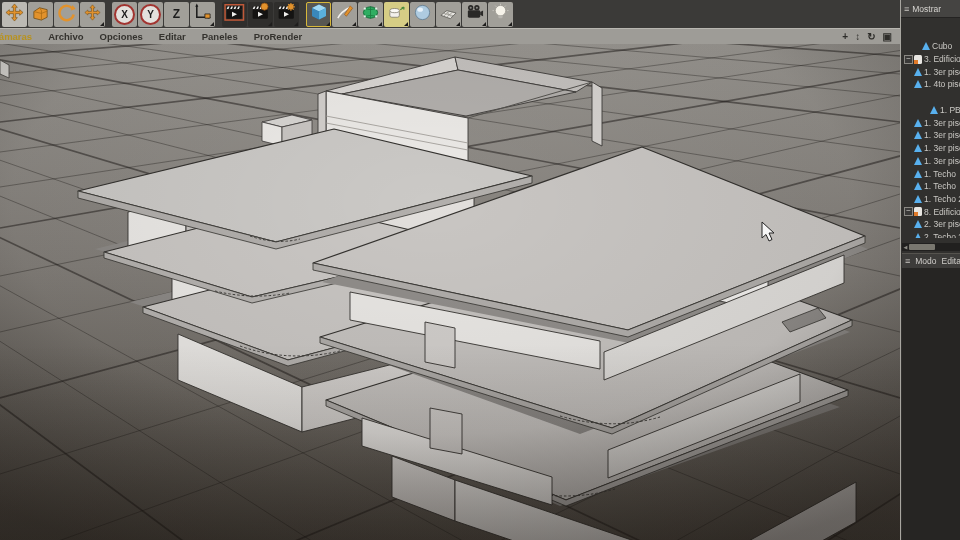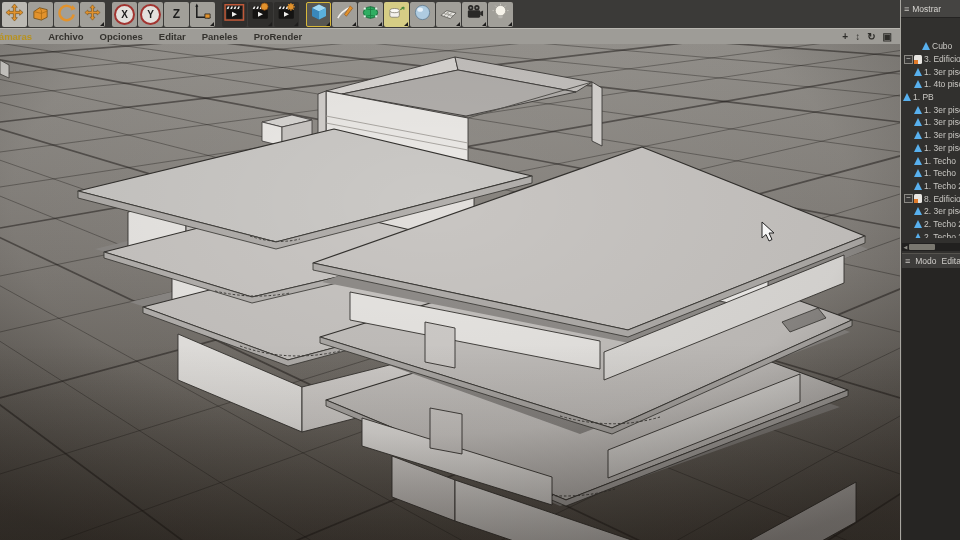--- a/index.html
+++ b/index.html
@@ -389,21 +389,21 @@
         <span>3. Edificio</span>
       </div>
       <div class="om-row" style="padding-left: 12px;">
         <span class="icon-poly"></span>
         <span>1. 3er piso</span>
       </div>
       <div class="om-row" style="padding-left: 12px;">
         <span class="icon-poly"></span>
         <span>1. 4to piso</span>
       </div>
-      <div class="om-row" style="padding-left: 1px;">
+      <div class="om-row" style="padding-left: 28px; margin-top: 13px;">
         <span class="icon-poly"></span>
         <span>1. PB</span>
       </div>
       <div class="om-row" style="padding-left: 12px;">
         <span class="icon-poly"></span>
         <span>1. 3er piso</span>
       </div>
       <div class="om-row" style="padding-left: 12px;">
         <span class="icon-poly"></span>
         <span>1. 3er piso</span>

